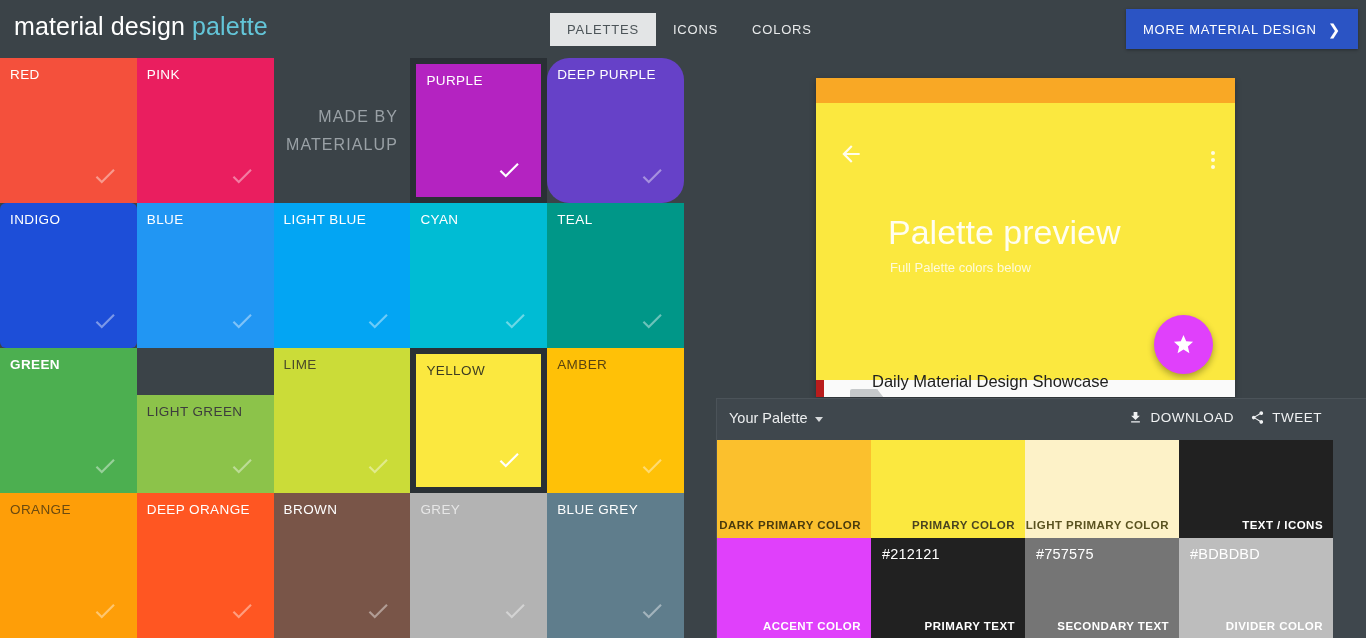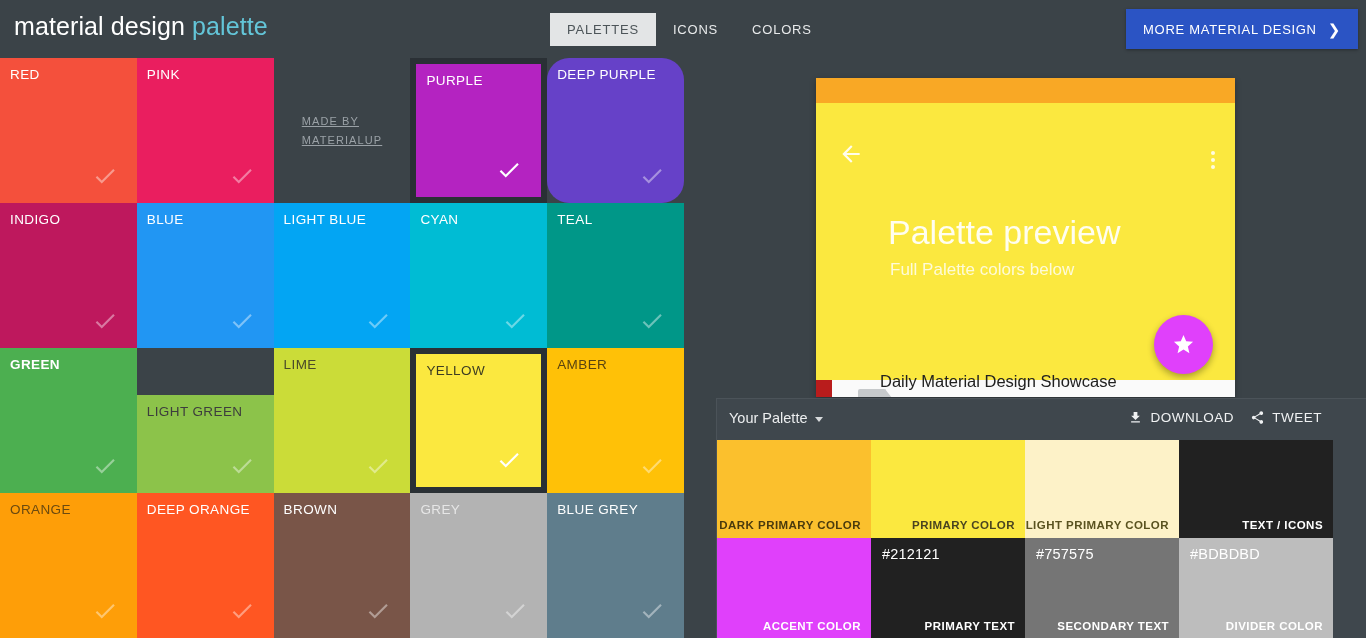--- a/index.html
+++ b/index.html
@@ -110,26 +110,25 @@
   }
   .tile-check svg { width: 100%; height: 100%; display: block; }
 
   .cell.made-by {
     background: #3b4348;
     display: flex;
     align-items: center;
     justify-content: center;
   }
   #made-by-text {
-    text-align: left;
-    font-size: 11px;
+    text-align: right;
+    font-size: 16px;
     letter-spacing: 1.1px;
     color: #9aa1a6;
     line-height: 1.7;
-    text-decoration: underline;
   }
 
   
   #preview {
     position: absolute;
     left: 816px; top: 78px;
     width: 419px; height: 319px;
     background: #b91c1c;
     overflow: hidden;
     box-shadow: 0 2px 6px rgba(0,0,0,.3);
@@ -169,39 +168,39 @@
     position: absolute;
     left: 72px; top: 110px;
     font-size: 34px;
     font-weight: 400;
     color: rgba(255,255,255,.92);
     white-space: nowrap;
   }
   #prev-sub {
     position: absolute;
     left: 74px; top: 157px;
-    font-size: 17px;
+    font-size: 13px;
     color: rgba(255,255,255,.8);
     white-space: nowrap;
   }
   #prev-fab {
     position: absolute;
     right: 22px; top: 237px;
     width: 59px; height: 59px;
     border-radius: 50%;
     display: flex;
     align-items: center;
     justify-content: center;
     box-shadow: 0 3px 7px rgba(0,0,0,.33);
     cursor: pointer;
   }
   #prev-fab svg { width: 23px; height: 23px; display: block; }
   #prev-listitem {
     position: absolute;
-    left: 16px; top: 302px;
+    left: 8px; top: 302px;
     width: 100%; height: 17px;
     background: #fafafa;
   }
   #prev-list-icon {
     position: absolute;
     left: 26px; top: 9px;
     width: 28px; height: 19px;
     background: #c6c9cb;
     border-radius: 2px;
   }
@@ -367,21 +366,21 @@
       <div class="tile" style="background: rgb(102, 65, 200); border-radius: 22px;">
         <div class="tile-name" style="color: rgb(255, 255, 255);">DEEP PURPLE</div>
         <div class="tile-check">
           <svg viewBox="0 0 24 24">
             <path d="M9 16.2L4.8 12l-1.4 1.4L9 19 21 7l-1.4-1.4z" fill="rgba(255,255,255,.42)"></path>
           </svg>
         </div>
       </div>
     </div>
     <div class="cell">
-      <div class="tile" style="background: #be185d;">
+      <div class="tile" style="background: #1d4ed8; border-radius: 6px;">
         <div class="tile-name" style="color: rgb(255, 255, 255);">INDIGO</div>
         <div class="tile-check">
           <svg viewBox="0 0 24 24">
             <path d="M9 16.2L4.8 12l-1.4 1.4L9 19 21 7l-1.4-1.4z" fill="rgba(255,255,255,.42)"></path>
           </svg>
         </div>
       </div>
     </div>
     <div class="cell">
       <div class="tile" style="background: rgb(33, 150, 243);">

